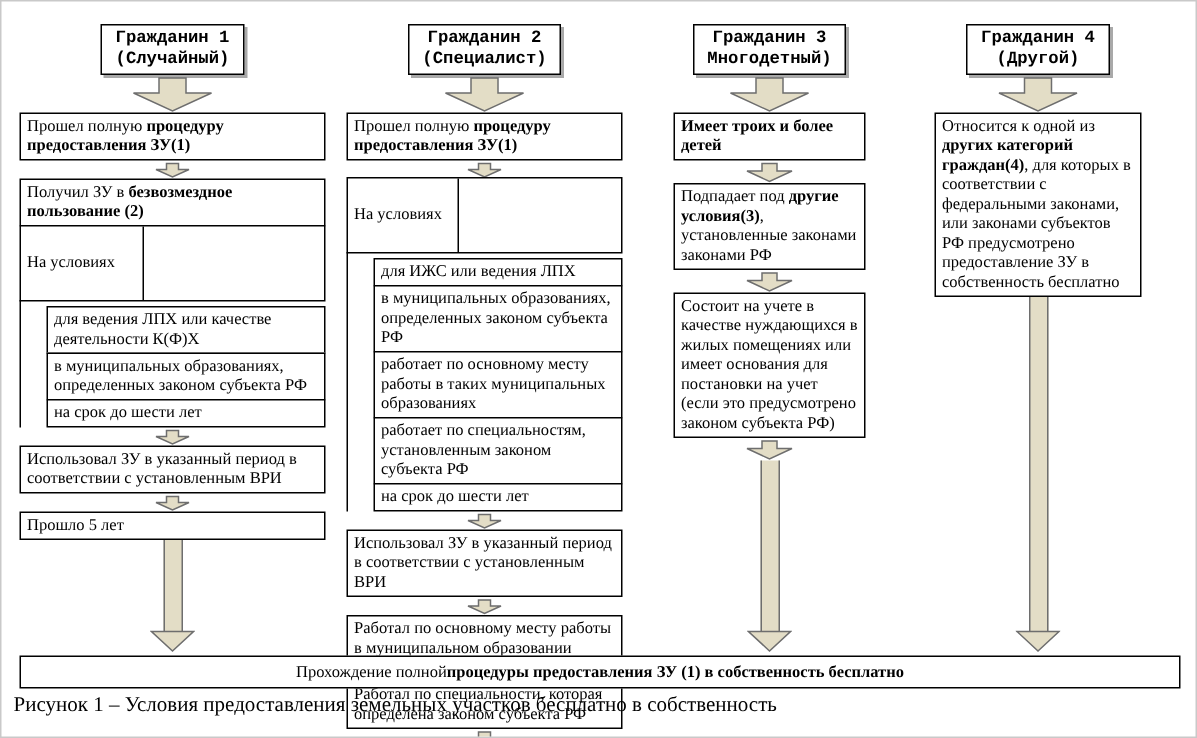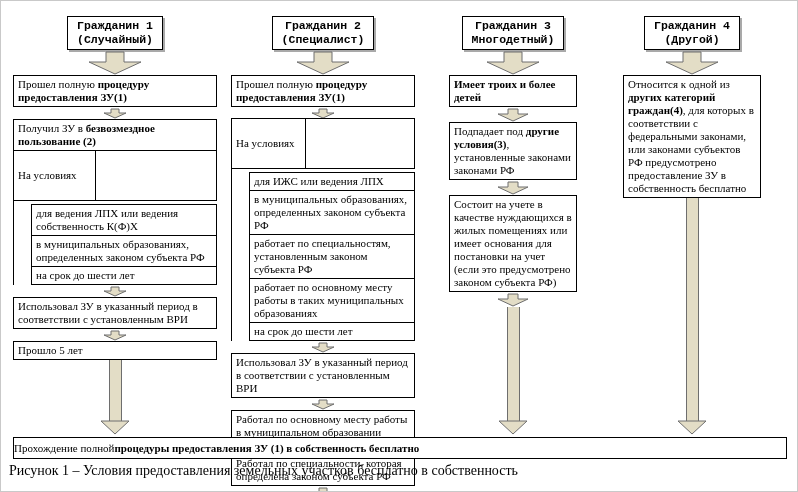--- a/index.html
+++ b/index.html
@@ -35,21 +35,21 @@
   }
   .sub + .sub{margin-top:-1px;}
   .arr{align-self:center;flex:none;display:block;margin:1px auto 0 auto;}
   .ap{fill:var(--arrow-fill,#e3ddc6);stroke:var(--arrow-stroke,#6e6e6e);stroke-width:1;}
   .larr{flex:1;display:flex;flex-direction:column;align-items:center;min-height:13px;}
   .larr .shaft{width:11px;flex:1;background:var(--arrow-fill,#e3ddc6);
     border-left:1px solid var(--arrow-stroke,#6e6e6e);border-right:1px solid var(--arrow-stroke,#6e6e6e);}
   .larr svg{flex:none;display:block;margin-top:-1px;}
   .finalbar{
     position:absolute;left:12px;right:10px;top:436px;height:22px;border:1px solid #000;
-    background:#fff;display:flex;align-items:center;
+    background:#fff;display:flex;align-items:center;justify-content:center;
     font-size:11px;box-sizing:border-box;
   }
   .caption{position:absolute;left:8px;top:461px;font-size:14px;line-height:17px;}
   b{font-weight:bold;}
 </style>
 </head>
 <body>
 
 <div class="page">
 
@@ -63,21 +63,21 @@
       </svg>
     <div class="box"><span>Прошел полную </span><b>процедуру предоставления ЗУ(1)</b></div>
     <svg class="arr" width="24" height="11" viewBox="0 0 24 11">
         <polygon class="ap" points="8,1 16,1 16,5 23,5 12,10 1,5 8,5"></polygon>
       </svg>
     <div class="box"><span>Получил ЗУ в </span><b>безвозмездное пользование (2)</b></div>
     <div class="cond-row">
       <span>На условиях</span>
     </div>
     <div class="cond-body">
-      <div class="sub">для ведения ЛПХ или ведения собственность К(Ф)Х</div>
+      <div class="sub">для ведения ЛПХ или качестве деятельности К(Ф)Х</div>
       <div class="sub">в муниципальных образованиях, определенных законом субъекта РФ</div>
       <div class="sub">на срок до шести лет</div>
     </div>
     <svg class="arr" width="24" height="11" viewBox="0 0 24 11">
         <polygon class="ap" points="8,1 16,1 16,5 23,5 12,10 1,5 8,5"></polygon>
       </svg>
     <div class="box"><span>Использовал ЗУ в указанный период в соответствии с установленным ВРИ</span></div>
     <svg class="arr" width="24" height="11" viewBox="0 0 24 11">
         <polygon class="ap" points="8,1 16,1 16,5 23,5 12,10 1,5 8,5"></polygon>
       </svg>
@@ -101,22 +101,22 @@
     <div class="box"><span>Прошел полную </span><b>процедуру предоставления ЗУ(1)</b></div>
     <svg class="arr" width="24" height="11" viewBox="0 0 24 11">
         <polygon class="ap" points="8,1 16,1 16,5 23,5 12,10 1,5 8,5"></polygon>
       </svg>
     <div class="cond-row">
       <span>На условиях</span>
     </div>
     <div class="cond-body">
       <div class="sub">для ИЖС или ведения ЛПХ</div>
       <div class="sub">в муниципальных образованиях, определенных законом субъекта РФ</div>
+      <div class="sub">работает по основному месту работы в таких муниципальных образованиях</div>
       <div class="sub">работает по специальностям, установленным законом субъекта РФ</div>
-      <div class="sub">работает по основному месту работы в таких муниципальных образованиях</div>
       <div class="sub">на срок до шести лет</div>
     </div>
     <svg class="arr" width="24" height="11" viewBox="0 0 24 11">
         <polygon class="ap" points="8,1 16,1 16,5 23,5 12,10 1,5 8,5"></polygon>
       </svg>
     <div class="box"><span>Использовал ЗУ в указанный период в соответствии с установленным ВРИ</span></div>
     <svg class="arr" width="24" height="11" viewBox="0 0 24 11">
         <polygon class="ap" points="8,1 16,1 16,5 23,5 12,10 1,5 8,5"></polygon>
       </svg>
     <div class="box"><span>Работал по основному месту работы в муниципальном образовании</span></div>

